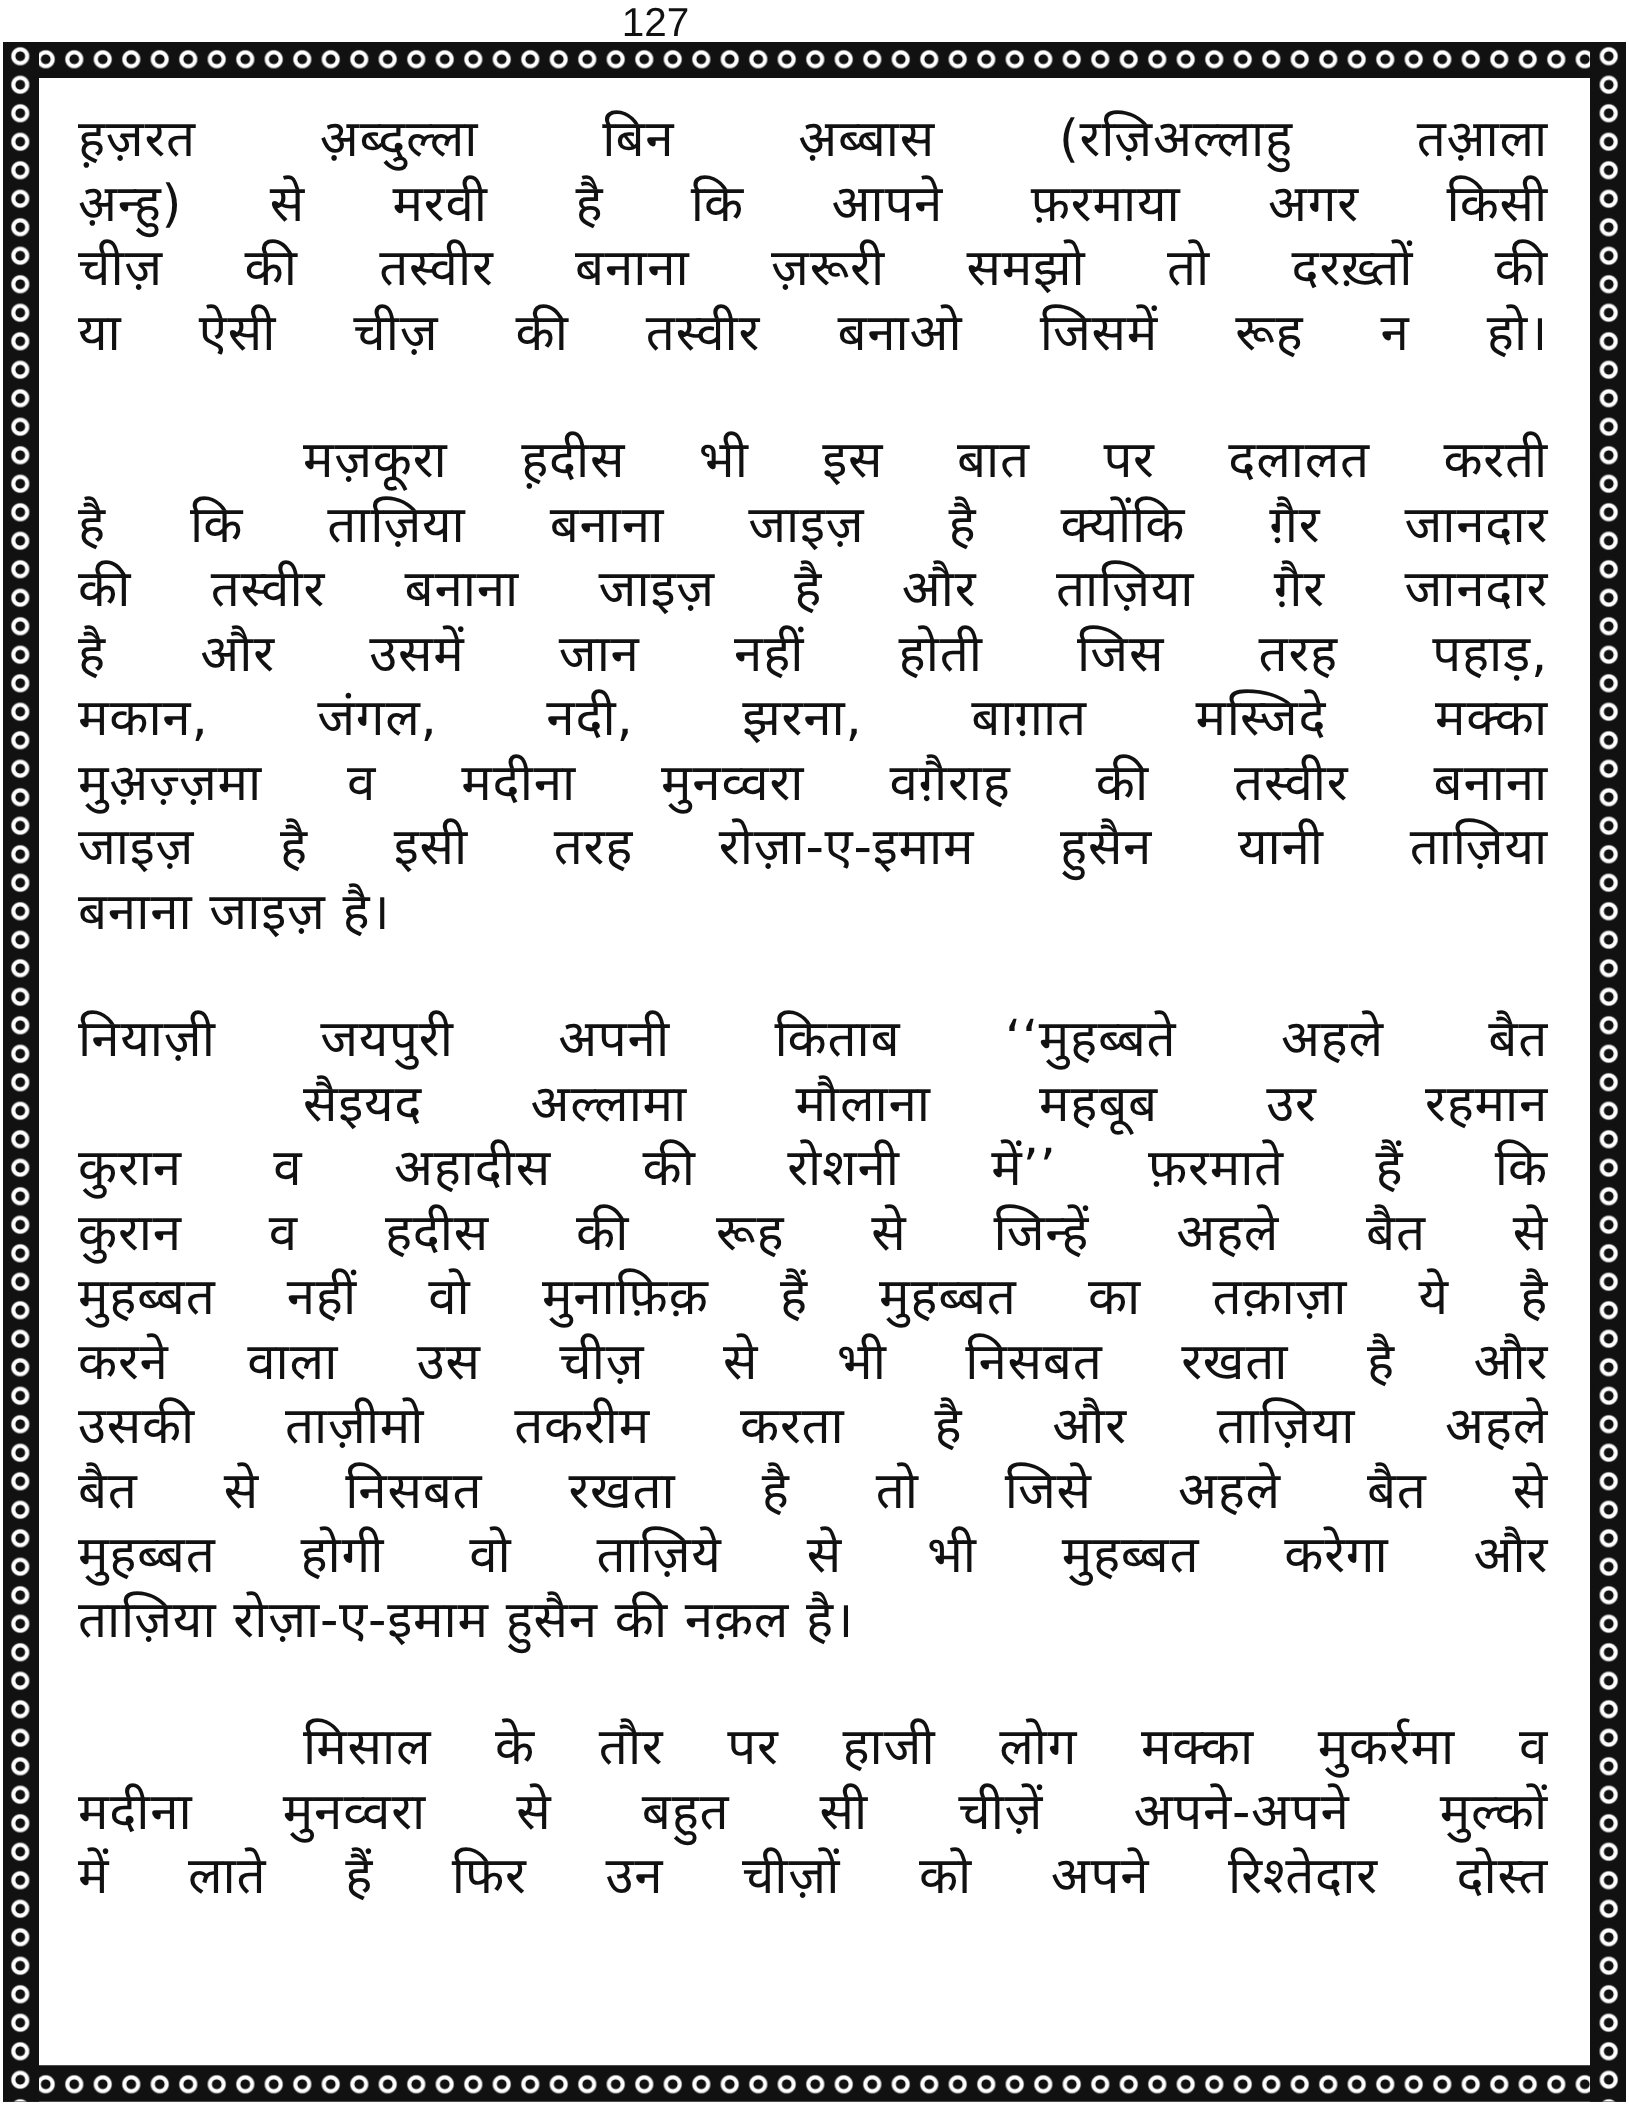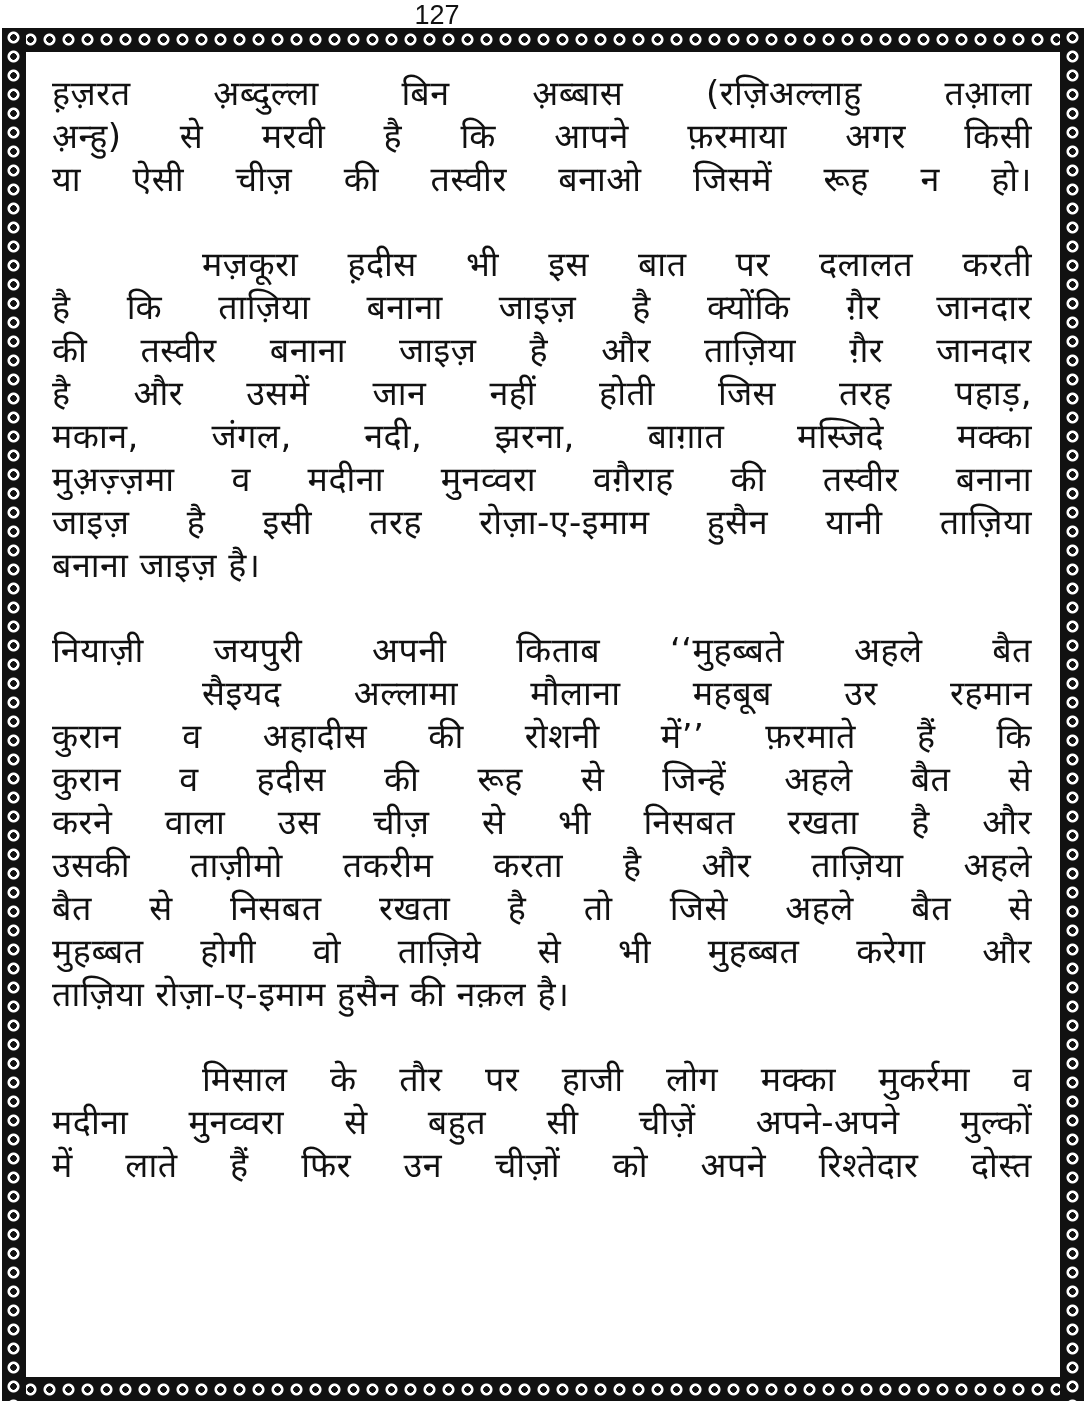--- a/index.html
+++ b/index.html
@@ -33,37 +33,39 @@
   <div class="band band-top"></div>
   <div class="band band-bottom"></div>
   <div class="band band-left"></div>
   <div class="band band-right"></div>
 </div>
 
 <div class="content">
   <div class="para">
     <span class="line">ह़ज़रत अ़ब्दुल्ला बिन अ़ब्बास (रज़िअल्लाहु तअ़ाला</span>
     <span class="line">अ़न्हु) से मरवी है कि आपने फ़रमाया अगर किसी</span>
+    <span class="line">चीज़ की तस्वीर बनाना ज़रूरी समझो तो दरख़्तों की</span>
     <span class="line">या ऐसी चीज़ की तस्वीर बनाओ जिसमें रूह न हो।</span>
   </div>
   <div class="para">
     <span class="line indent">मज़कूरा ह़दीस भी इस बात पर दलालत करती</span>
     <span class="line">है कि ताज़िया बनाना जाइज़ है क्योंकि ग़ैर जानदार</span>
     <span class="line">की तस्वीर बनाना जाइज़ है और ताज़िया ग़ैर जानदार</span>
     <span class="line">है और उसमें जान नहीं होती जिस तरह पहाड़,</span>
     <span class="line">मकान, जंगल, नदी, झरना, बाग़ात मस्जिदे मक्का</span>
     <span class="line">मुअ़ज़्ज़मा व मदीना मुनव्वरा वग़ैराह की तस्वीर बनाना</span>
     <span class="line">जाइज़ है इसी तरह रोज़ा-ए-इमाम हुसैन यानी ताज़िया</span>
     <span class="line short">बनाना जाइज़ है।</span>
   </div>
   <div class="para">
     <span class="line">नियाज़ी जयपुरी अपनी किताब ‘‘मुहब्बते अहले बैत</span>
     <span class="line indent">सैइयद अल्लामा मौलाना महबूब उर रहमान</span>
     <span class="line">कुरान व अहादीस की रोशनी में’’ फ़रमाते हैं कि</span>
     <span class="line">कुरान व हदीस की रूह से जिन्हें अहले बैत से</span>
+    <span class="line">मुहब्बत नहीं वो मुनाफ़िक़ हैं मुहब्बत का तक़ाज़ा ये है</span>
     <span class="line">करने वाला उस चीज़ से भी निसबत रखता है और</span>
     <span class="line">उसकी ताज़ीमो तकरीम करता है और ताज़िया अहले</span>
     <span class="line">बैत से निसबत रखता है तो जिसे अहले बैत से</span>
     <span class="line">मुहब्बत होगी वो ताज़िये से भी मुहब्बत करेगा और</span>
     <span class="line short">ताज़िया रोज़ा-ए-इमाम हुसैन की नक़ल है।</span>
   </div>
   <div class="para">
     <span class="line indent">मिसाल के तौर पर हाजी लोग मक्का मुकर्रमा व</span>
     <span class="line">मदीना मुनव्वरा से बहुत सी चीज़ें अपने-अपने मुल्कों</span>
     <span class="line">में लाते हैं फिर उन चीज़ों को अपने रिश्तेदार दोस्त</span>

